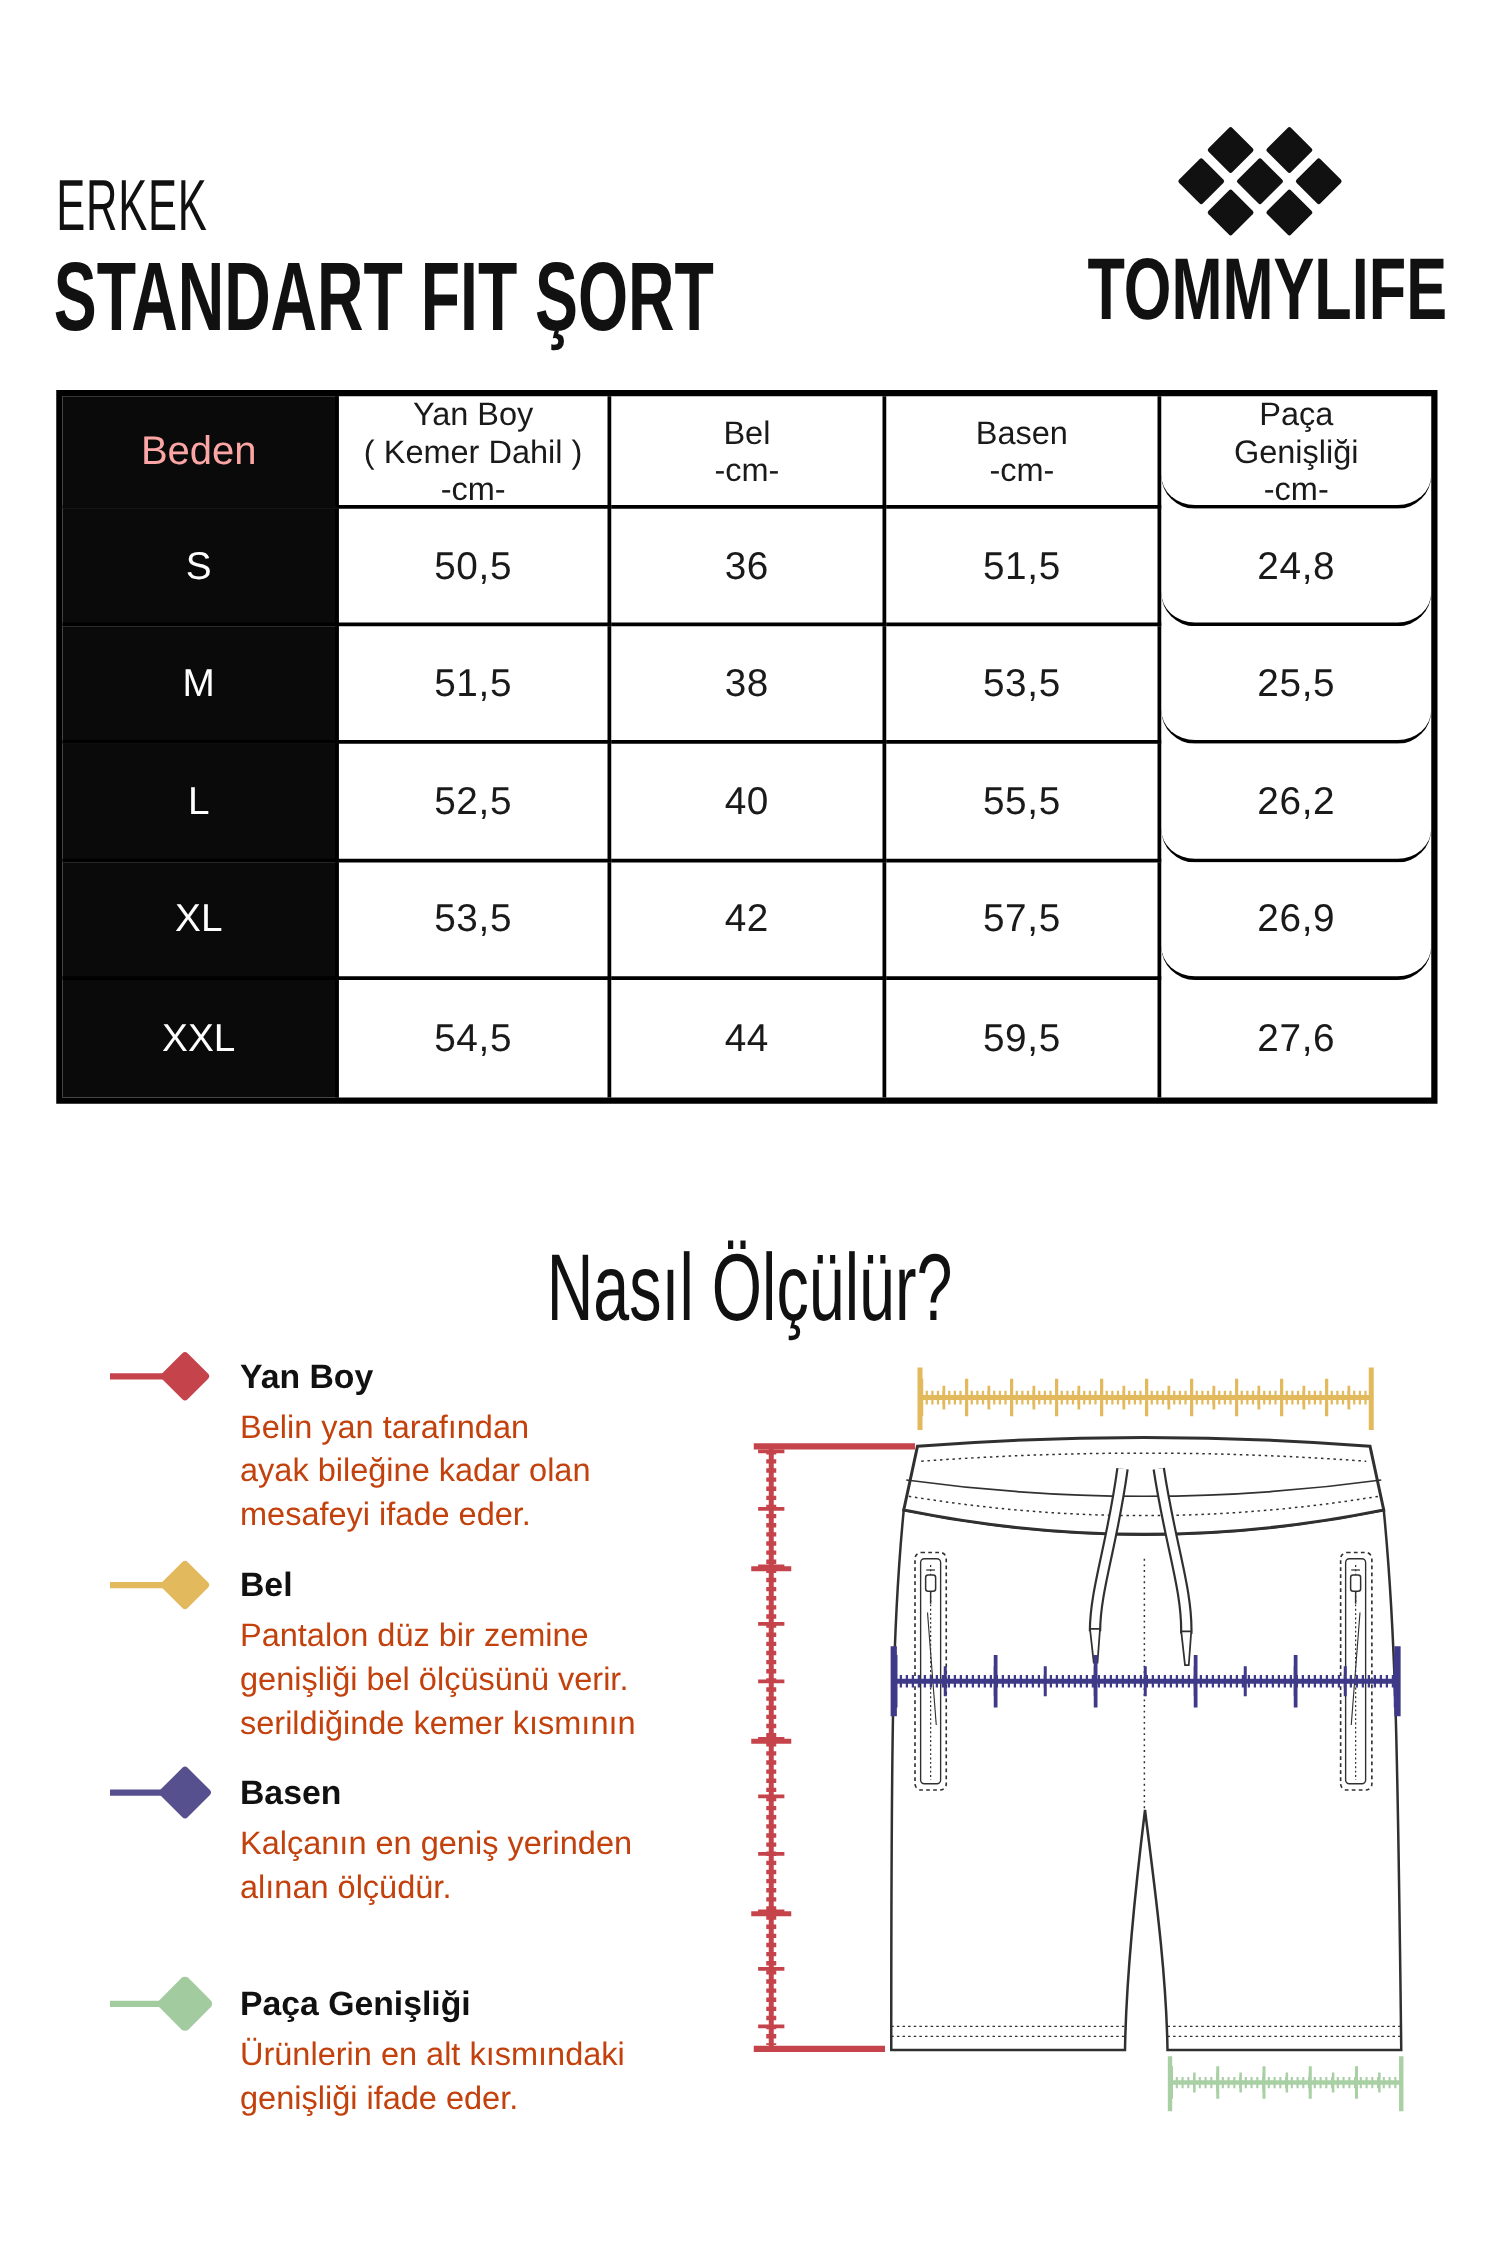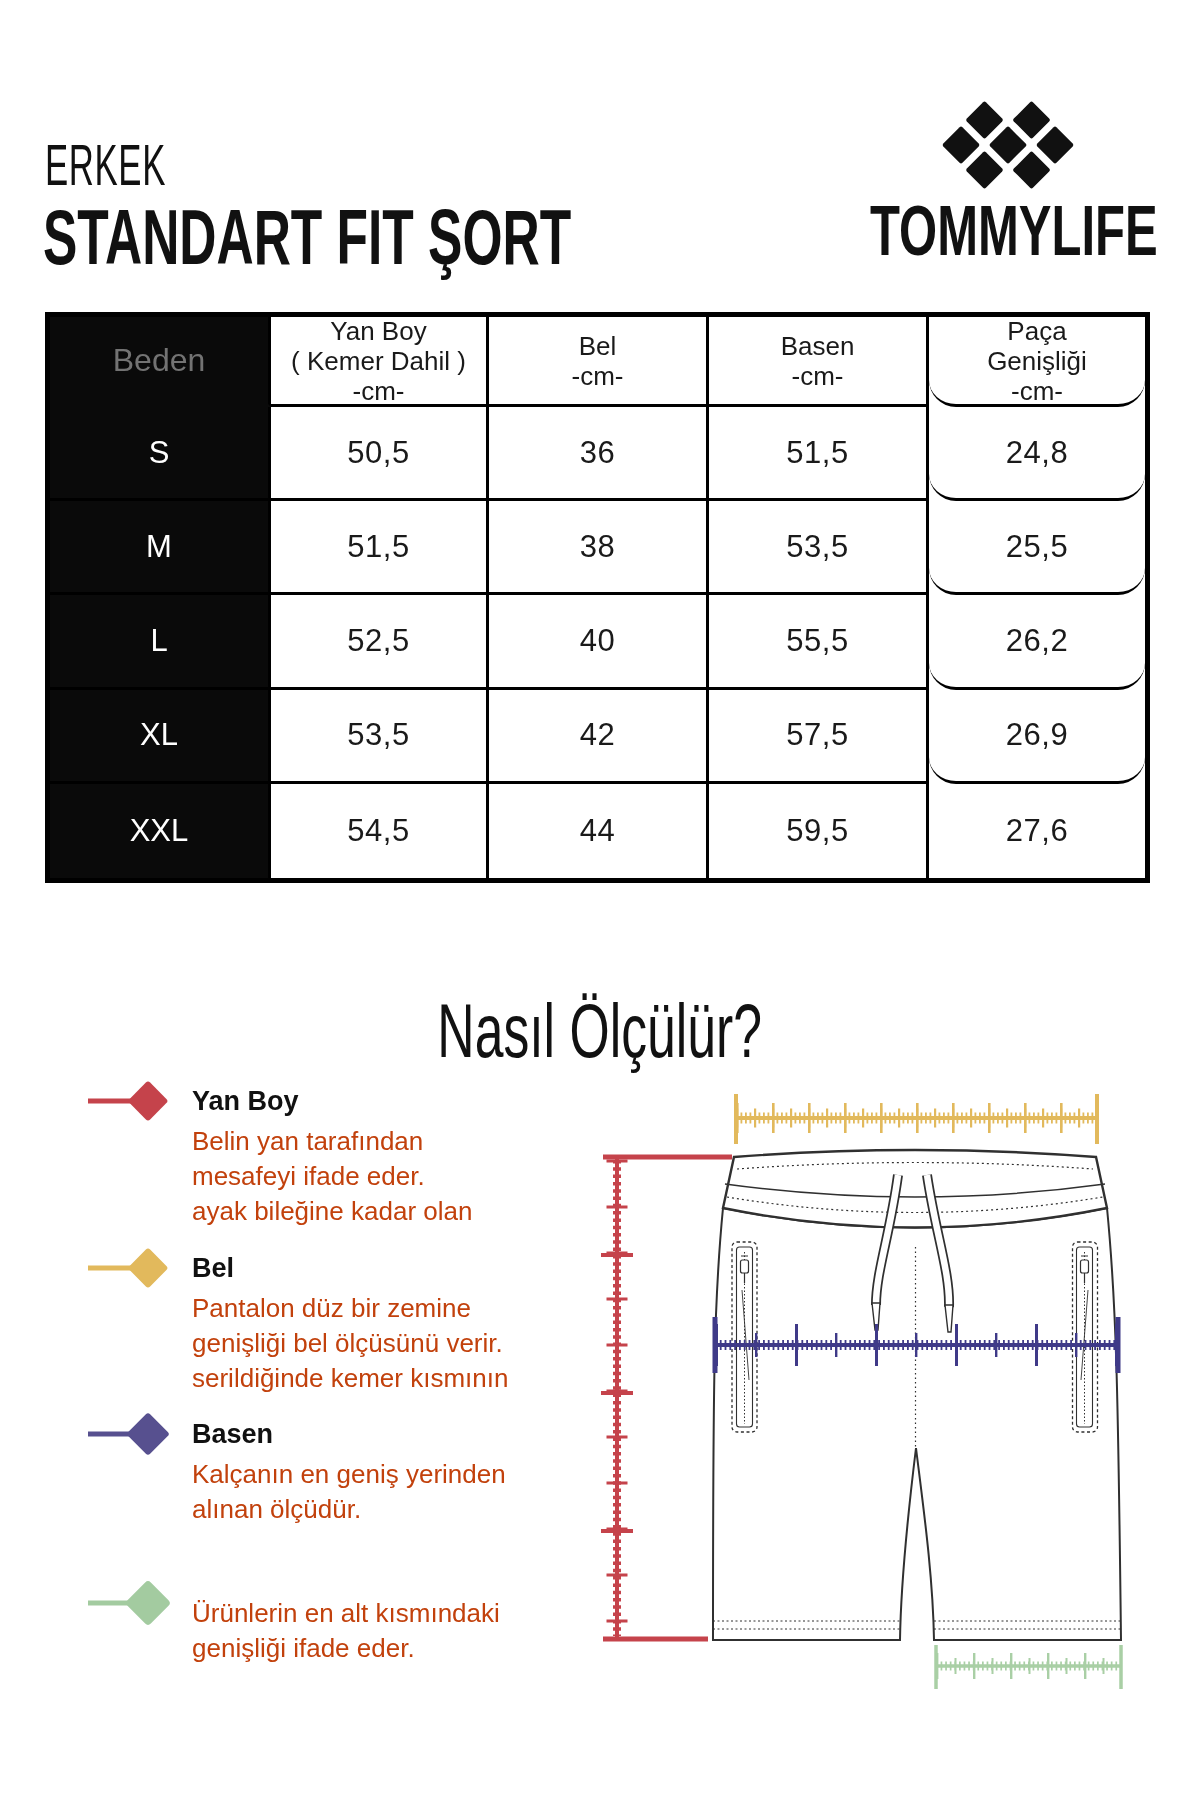--- a/index.html
+++ b/index.html
@@ -17,21 +17,21 @@
   
   .size-table{position:absolute;left:45px;top:312px;width:1105px;height:571px;border:5px solid #000;
               box-sizing:border-box;display:grid;grid-template-columns:221px 218px 220px 220px auto;
               grid-template-rows:90px repeat(5,1fr);background:#fff;}
   .st-cell{border-right:3px solid #000;border-bottom:3px solid #000;display:flex;flex-direction:column;
            align-items:center;justify-content:center;color:#1a1a1a;}
   .st-cell.lastcol{border-right:none;border-radius:27px;}
   .st-cell.lastrow{border-bottom:none;}
   .st-head{font-size:26px;line-height:30px;}
   .st-size{background:#0a0a0a;color:#fff;font-size:31px;border-right:3px solid #000;}
-  .st-corner{background:#0a0a0a;color:#737373;font-size:32px;border-right:3px solid #000;border-bottom:3px solid #0a0a0a;}
+  .st-corner{background:#0a0a0a;color:#fca5a5;font-size:32px;border-right:3px solid #000;border-bottom:3px solid #0a0a0a;}
   .st-val{font-size:31px;letter-spacing:.5px;}
 
   
   .howto-title-wrap{position:absolute;left:0;top:993px;width:1200px;display:flex;justify-content:center;}
   .howto-title{font-size:76px;line-height:1;color:#111;transform:scaleX(.68);transform-origin:center;white-space:nowrap;}
 
   .legend-item{position:absolute;left:85px;display:flex;align-items:flex-start;}
   .legend-icon{flex:0 0 auto;margin-top:-9px;}
   .legend-text{margin-left:0px;}
   .legend-name{font-size:27px;font-weight:bold;color:#111;line-height:30px;}
@@ -119,22 +119,22 @@
 
 <div class="legend-item" style="top:1086px">
   <svg class="legend-icon" width="107" height="48" viewBox="0 0 107 48">
     <line x1="3" y1="24" x2="48" y2="24" stroke-width="5" style="stroke: rgb(197, 67, 75);"></line>
     <rect x="-14.5" y="-14.5" width="29" height="29" rx="3" transform="translate(63,24) rotate(45)" style="fill: rgb(197, 67, 75);"></rect>
   </svg>
   <div class="legend-text">
     <div class="legend-name">Yan Boy</div>
     <div class="legend-desc">
       <div>Belin yan tarafından</div>
+      <div>ayak bileğine kadar olan</div>
       <div>mesafeyi ifade eder.</div>
-      <div>ayak bileğine kadar olan</div>
     </div>
   </div>
 </div>
 
 <div class="legend-item" style="top:1253px">
   <svg class="legend-icon" width="107" height="48" viewBox="0 0 107 48">
     <line x1="3" y1="24" x2="48" y2="24" stroke-width="5" style="stroke: rgb(226, 185, 92);"></line>
     <rect x="-14.5" y="-14.5" width="29" height="29" rx="3" transform="translate(63,24) rotate(45)" style="fill: rgb(226, 185, 92);"></rect>
   </svg>
   <div class="legend-text">
@@ -160,20 +160,21 @@
     </div>
   </div>
 </div>
 
 <div class="legend-item" style="top:1588px">
   <svg class="legend-icon" width="107" height="52" viewBox="0 0 107 52">
     <line x1="3" y1="24" x2="48" y2="24" stroke-width="5" style="stroke: rgb(163, 203, 160);"></line>
     <rect x="-16.5" y="-16.5" width="33" height="33" rx="4" transform="translate(63,24) rotate(45)" style="fill: rgb(163, 203, 160);"></rect>
   </svg>
   <div class="legend-text">
+    <div class="legend-name">Paça Genişliği</div>
     <div class="legend-desc">
       <div>Ürünlerin en alt kısmındaki</div>
       <div>genişliği ifade eder.</div>
     </div>
   </div>
 </div>
 
 <svg class="diagram" width="620" height="680" viewBox="560 1060 620 680">
 
   <g fill="none" style="stroke: rgb(48, 48, 48);">

